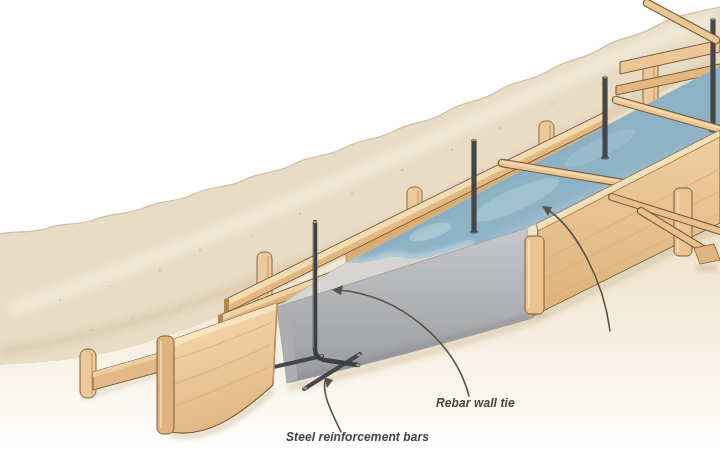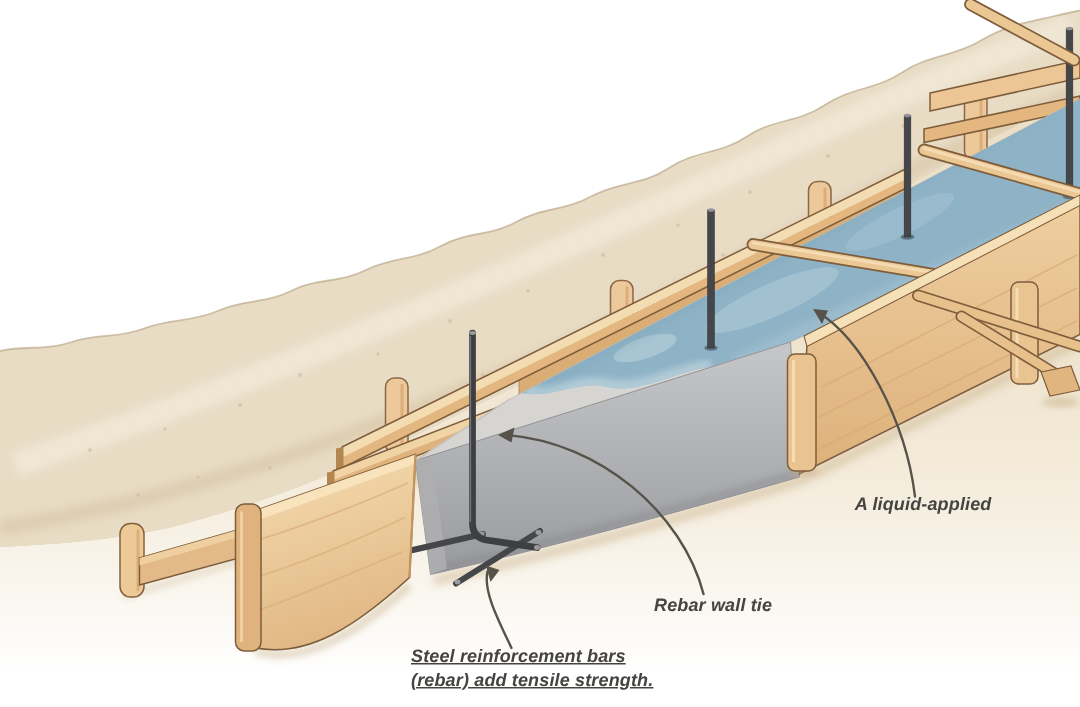--- a/index.html
+++ b/index.html
@@ -219,20 +219,18 @@
     <path d="M341,432 C332,413 322,394 325,381"></path>
     <polygon points="324,377 333,380 327,388" fill="#57534b" stroke="none"></polygon>
     <path d="M610,331 C604,281 575,226 545,208"></path>
     <polygon points="542,206 552,207 548,216" fill="#57534b" stroke="none"></polygon>
   </g>
 </svg>
 
   <div class="label" style="left:436px;top:396px;">
     <span class="ln">Rebar wall tie</span>
   </div>
-  <div class="label" style="left:274px;top:430px;text-decoration:underline;">
+  <div class="label" style="left:286px;top:430px;">
     <span class="ln">Steel reinforcement bars</span>
-    <span class="ln">(rebar) add tensile strength.</span>
   </div>
   <div class="label right" style="left:490px;top:329px;width:171px;">
-    <span class="ln">A liquid-applied</span>
   </div>
 </div>
 
 </body></html>

